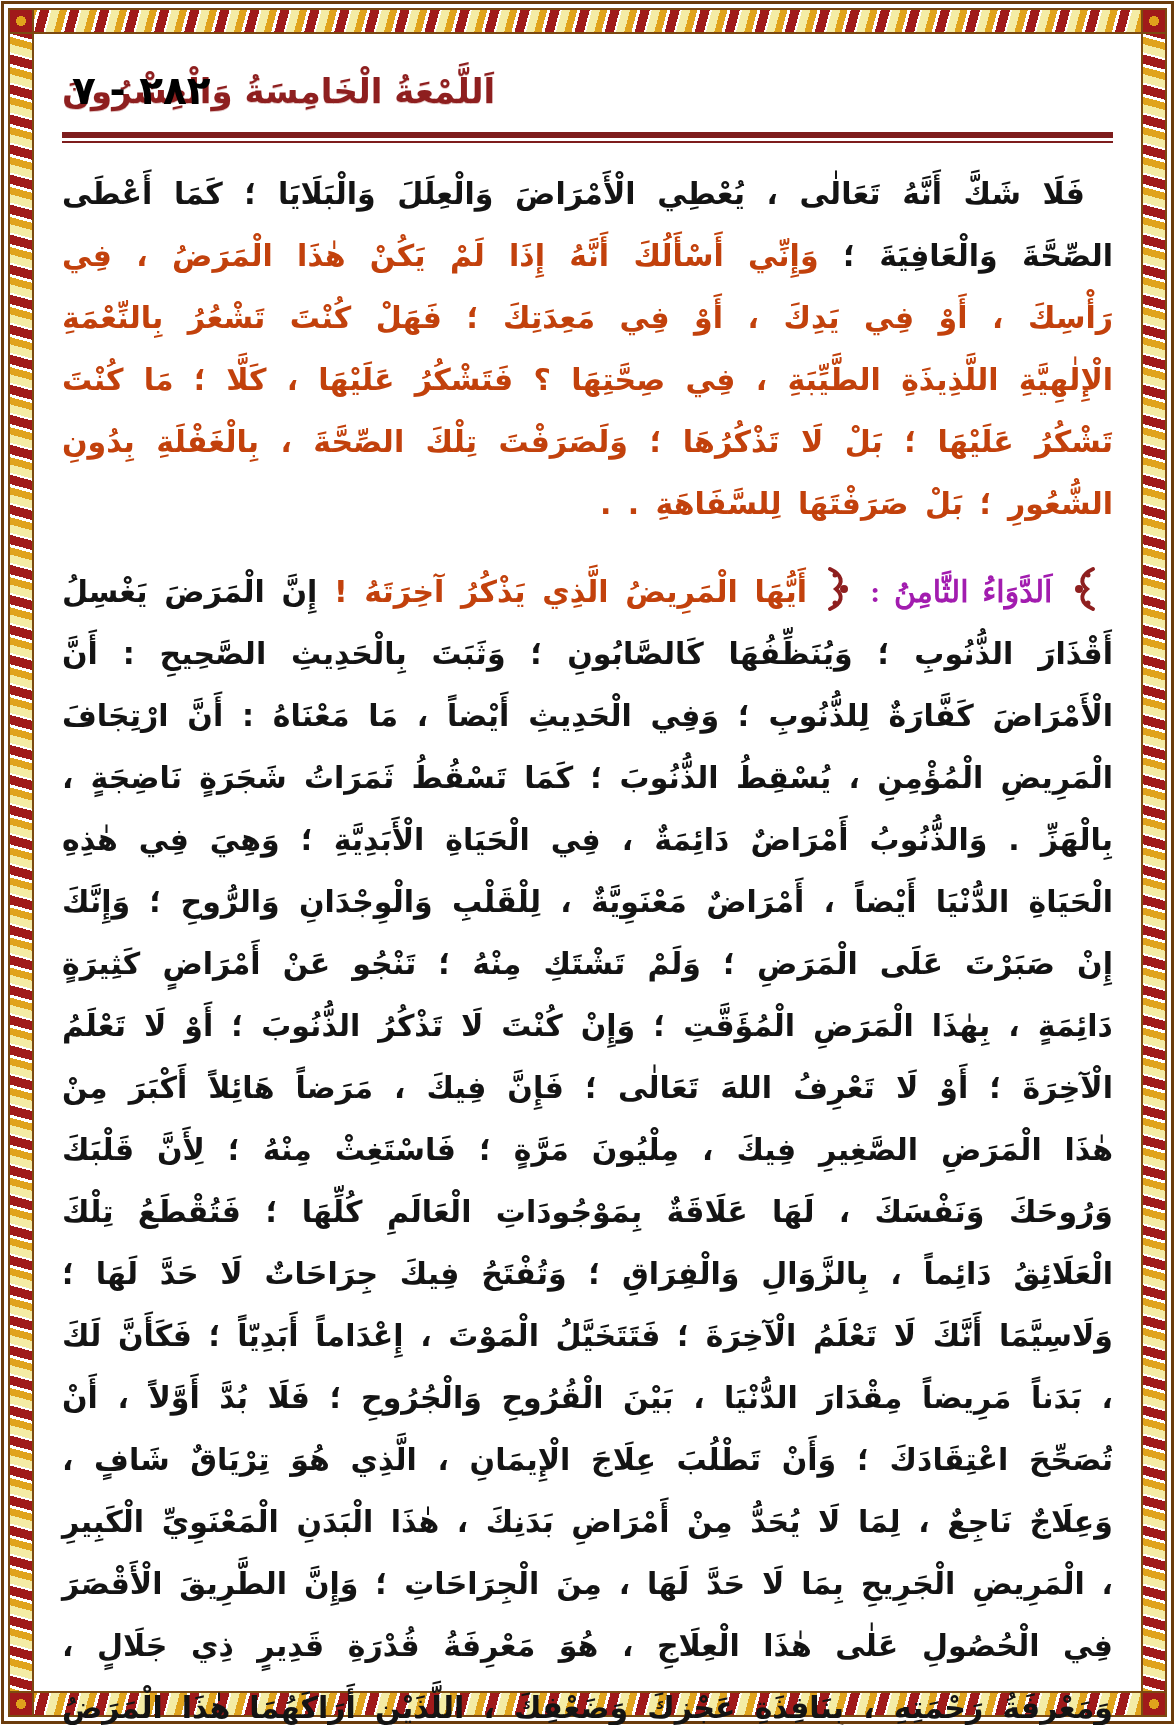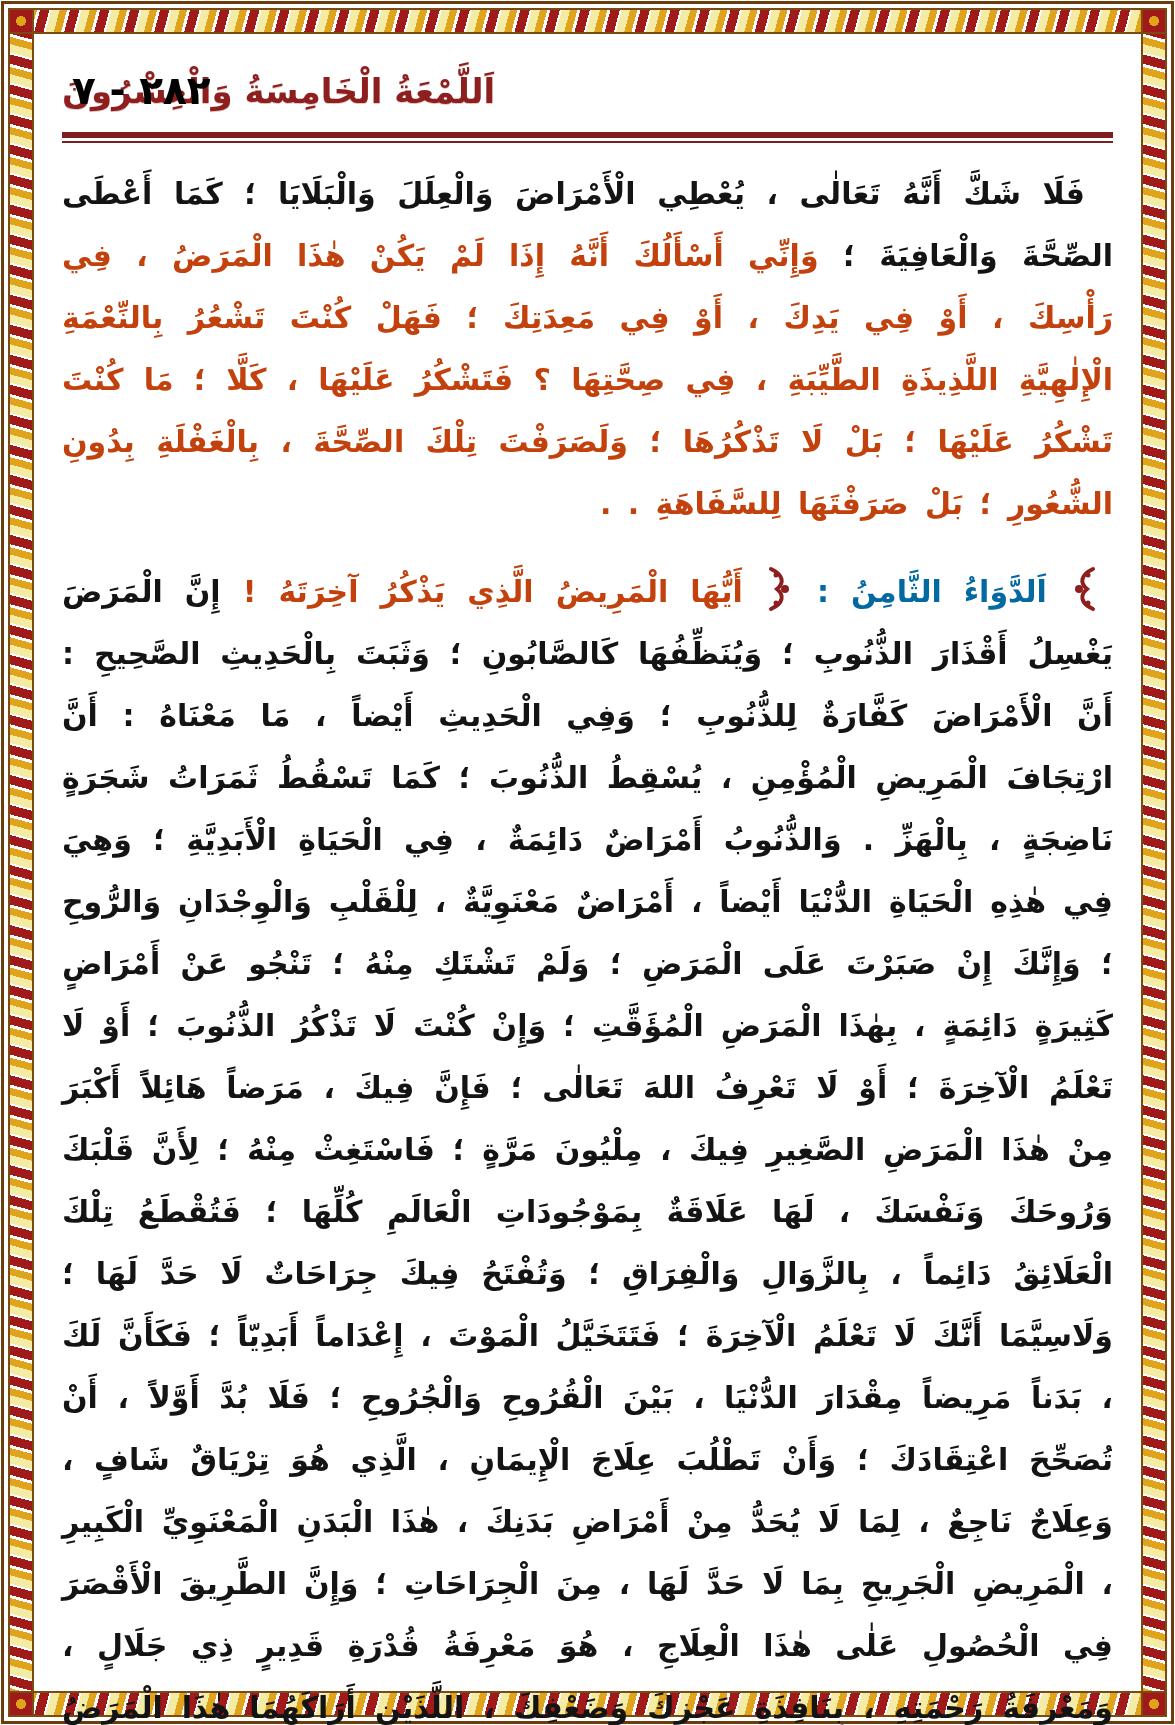--- a/index.html
+++ b/index.html
@@ -56,21 +56,21 @@
   main.body-text{margin-top:20px;}
   p.para{
     margin:0;padding:0;
     font-size:30px;font-weight:700;line-height:62px;
     color:#141414;text-align:justify;text-justify:inter-word;
     word-spacing:6px;
   }
   p.para.first{text-indent:28px;}
   p.para.remedy{margin-top:26px;line-height:62px;text-indent:14px;}
   .red{color:#c2410c;}
-  .maroon{color:#0369a1;}
+  .maroon{color:#a21caf;font-family:Liberation Serif, serif;}
   .ornament{display:inline-block;vertical-align:-10px;line-height:0;margin:0 2px;}
   .ornament svg{display:block;}
 </style>
 </head>
 <body>
 
 <div class="frame-outer"></div>
 <div class="band band-top"></div>
 <div class="band band-bottom"></div>
 <div class="band band-left"></div>

